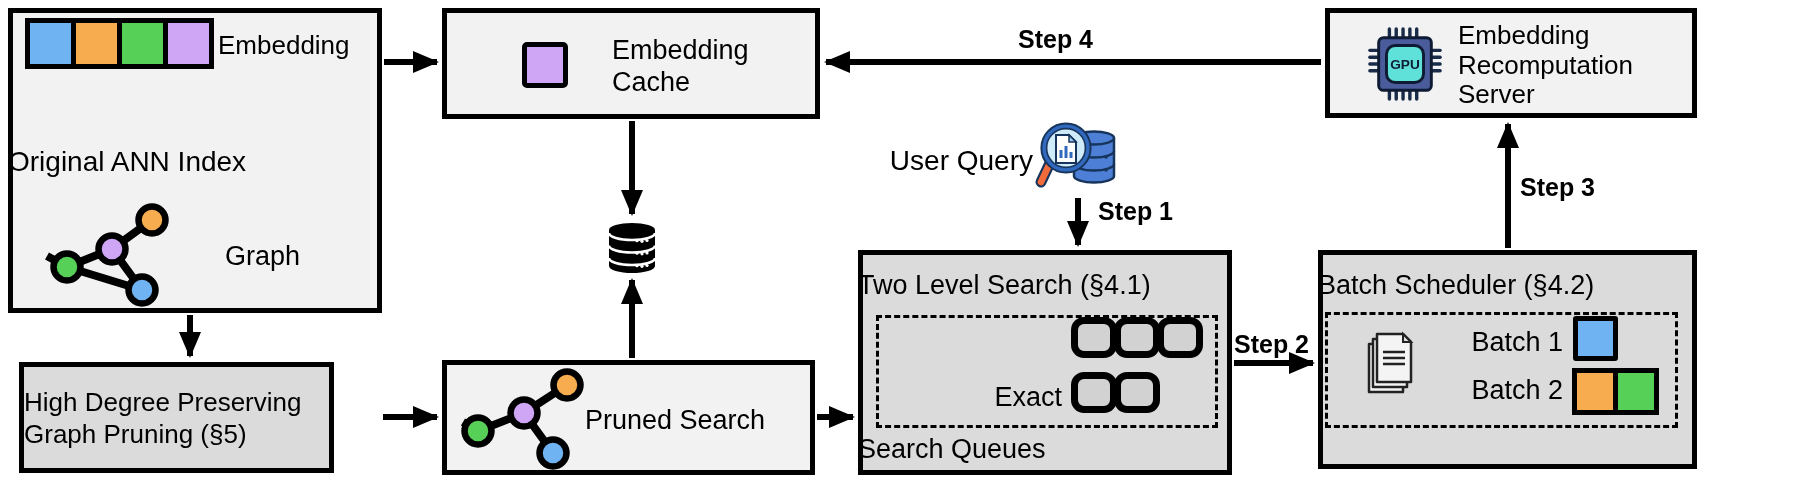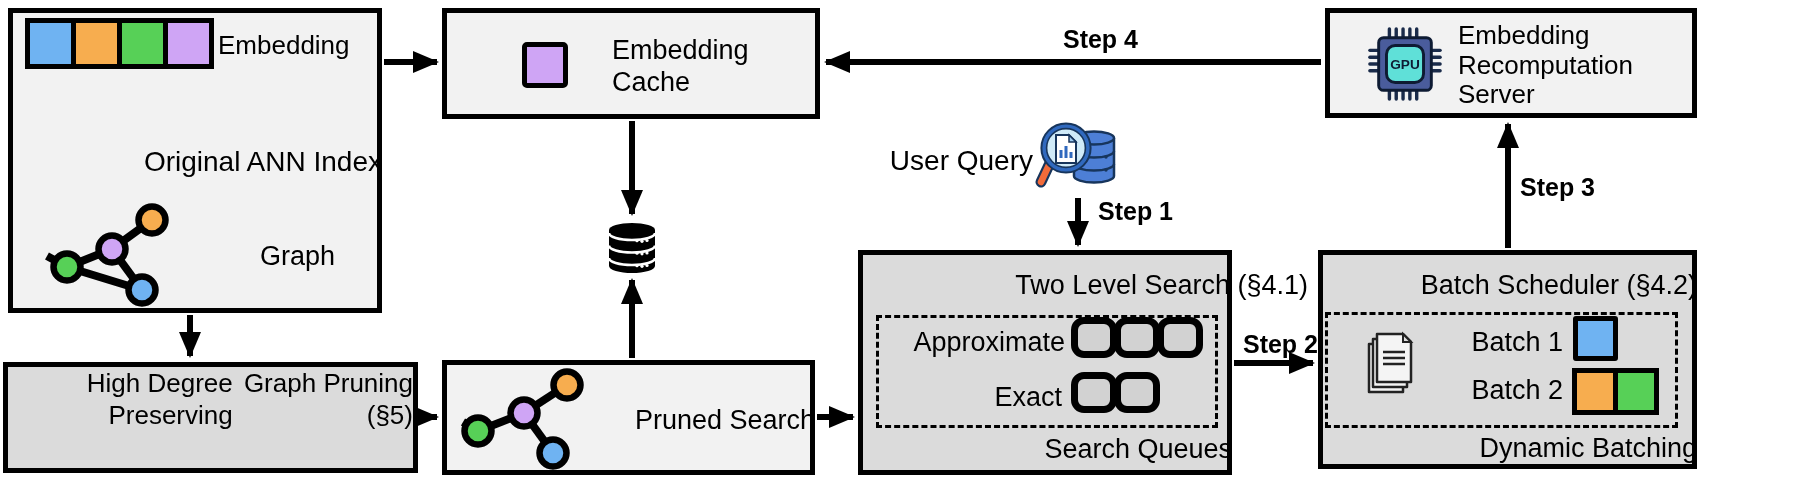--- a/index.html
+++ b/index.html
@@ -3,21 +3,21 @@
 <meta charset="utf-8">
 <style>
   html,body{margin:0;padding:0;background:#fff}
   .canvas{position:relative;width:1817px;height:481px;background:#fff;overflow:hidden;
           font-family:"Liberation Sans",sans-serif;color:#000}
   .box{position:absolute;border:5px solid #000;box-sizing:border-box}
   .light{background:#F2F2F2}
   .gray{background:#DBDBDB}
   .lbl{position:absolute;font-size:26px;line-height:30px;white-space:pre}
   .b{font-weight:normal}
-  .ctr{text-align:right}
+  .ctr{text-align:left}
   .rgt{text-align:right}
   .step{position:absolute;font-size:25px;font-weight:bold;line-height:26px}
   .dashed{position:absolute;border:3px dashed #000;box-sizing:border-box}
   .arrows{position:absolute;left:0;top:0;pointer-events:none}
   .cellstrip{position:absolute;display:flex;border:5px solid #000;background:#000}
   .cell{width:41px;height:41px}
   .cell + .cell{border-left:5px solid #000}
   .c-blue{background:#6FB3F2}
   .c-orange{background:#F7AD4F}
   .c-green{background:#57D057}
@@ -75,21 +75,21 @@
     <line x1="92" y1="54" x2="122" y2="95" stroke="#000" stroke-width="8"></line>
     <line x1="47" y1="72" x2="122" y2="95" stroke="#000" stroke-width="8"></line>
     <line x1="47" y1="72" x2="27" y2="61" stroke="#000" stroke-width="8"></line>
     <circle cx="132" cy="25" r="13.5" fill="#F7AD4F" stroke="#000" stroke-width="6.5"></circle>
     <circle cx="92" cy="54" r="13.5" fill="#CFA5F5" stroke="#000" stroke-width="6.5"></circle>
     <circle cx="47" cy="72" r="13.5" fill="#57D057" stroke="#000" stroke-width="6.5"></circle>
     <circle cx="122" cy="95" r="13.5" fill="#6FB3F2" stroke="#000" stroke-width="6.5"></circle>
   </svg>
   <div class="lbl ctr" style="left:225px;top:241px;width:110px;font-size:27px">Graph</div>
 
-  <div class="box gray" style="left:3px;top:362px;width:415px;height:111px;display:flex;justify-content:center">
+  <div class="box gray" style="left:19px;top:362px;width:315px;height:111px;display:flex;flex-direction:column;justify-content:center">
     <div class="b ctr" style="font-size:26px;line-height:32px">High Degree Preserving</div>
     <div class="b ctr" style="font-size:26px;line-height:32px">Graph Pruning (§5)</div>
   </div>
 
   <div class="box light" style="left:442px;top:8px;width:378px;height:111px"></div>
   <div class="sq-icon c-purple" style="left:522px;top:42px;width:46px;height:46px"></div>
   <div class="lbl" style="left:612px;top:34px;line-height:32px;font-size:27px"><span>Embedding</span><br><span>Cache</span></div>
 
   <svg style="left:606px;top:221px" width="52" height="54" viewBox="0 0 52 54">
     <path d="M3,9 v36 a23,7 0 0 0 46,0 v-36" fill="#000"></path>
@@ -144,21 +144,20 @@
     <path d="M18,17 h13 l7,7 v21 h-20 z" fill="#fff" stroke="#17355C" stroke-width="2"></path>
     <path d="M31,17 v7 h7 z" fill="#9CC9EE" stroke="#17355C" stroke-width="1.5"></path>
     <rect x="21.5" y="32" width="3" height="8" fill="#3069BE"></rect>
     <rect x="26.5" y="28" width="3" height="12" fill="#3069BE"></rect>
     <rect x="31.5" y="34" width="3" height="6" fill="#3069BE"></rect>
   </svg>
 
   <div class="box gray" style="left:858px;top:250px;width:374px;height:225px"></div>
   <div class="lbl b ctr" style="left:858px;top:270px;width:450px;font-size:27px">Two Level Search (§4.1)</div>
   <div class="dashed" style="left:876px;top:315px;width:342px;height:113px"></div>
-  <div class="lbl rgt" style="left:870px;top:327px;width:195px;font-size:27px">Approximate</div>
   <div class="qrow" style="left:1071px;top:317px">
     <div class="qsq"></div>
     <div class="qsq"></div>
     <div class="qsq"></div>
   </div>
   <div class="lbl rgt" style="left:870px;top:382px;width:192px;font-size:27px">Exact</div>
   <div class="qrow" style="left:1071px;top:372px">
     <div class="qsq"></div>
     <div class="qsq"></div>
   </div>
@@ -176,21 +175,20 @@
     <line x1="20" y1="28" x2="42" y2="28" stroke="#222" stroke-width="2.5"></line>
     <line x1="20" y1="34" x2="42" y2="34" stroke="#222" stroke-width="2.5"></line>
   </svg>
   <div class="lbl rgt" style="left:1430px;top:327px;width:133px;font-size:27px">Batch 1</div>
   <div class="sq-icon c-blue" style="left:1573px;top:316px;width:45px;height:45px;border-radius:3px"></div>
   <div class="lbl rgt" style="left:1430px;top:375px;width:133px;font-size:27px">Batch 2</div>
   <div class="b2strip" style="left:1572px;top:368px">
     <div class="b2cell c-orange"></div>
     <div class="b2cell c-green"></div>
   </div>
-  <div class="lbl ctr" style="left:1318px;top:433px;width:379px;font-size:27px">Dynamic Batching</div>
 
   <div class="box light" style="left:1325px;top:8px;width:372px;height:110px"></div>
   <svg style="left:1366px;top:25px" width="78" height="78" viewBox="0 0 80 80">
     <g stroke="#1A2B4A" stroke-width="3.5" stroke-linecap="round">
       <line x1="24" y1="4" x2="24" y2="13"></line>
         <line x1="31" y1="4" x2="31" y2="13"></line>
         <line x1="38" y1="4" x2="38" y2="13"></line>
         <line x1="45" y1="4" x2="45" y2="13"></line>
         <line x1="52" y1="4" x2="52" y2="13"></line>
       <line x1="24" y1="67" x2="24" y2="76"></line>

